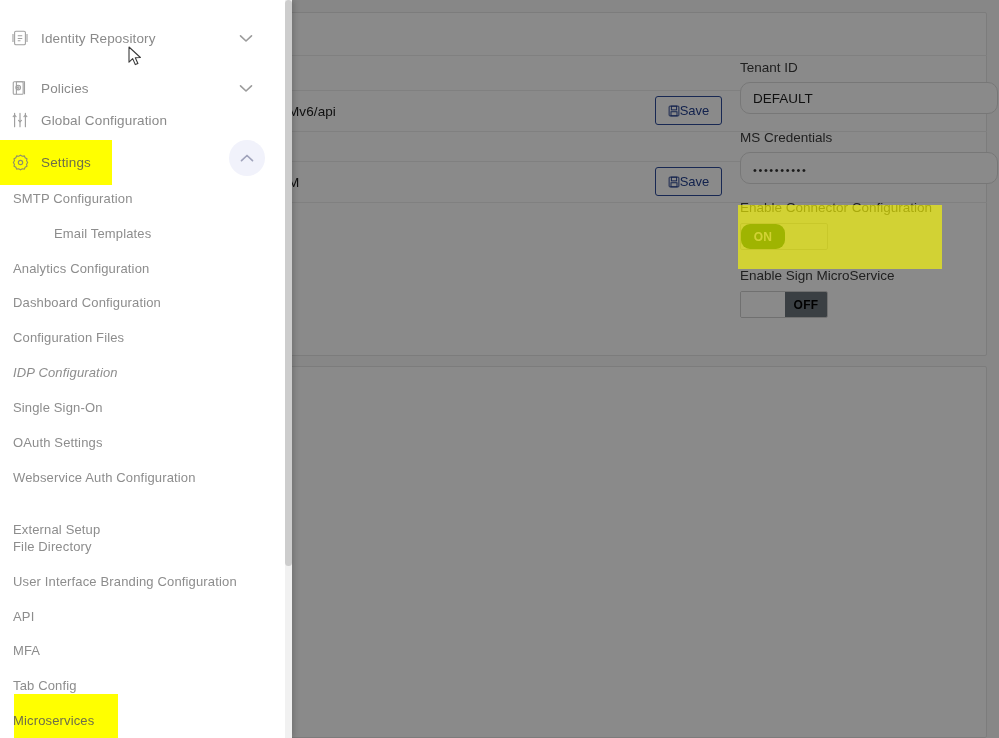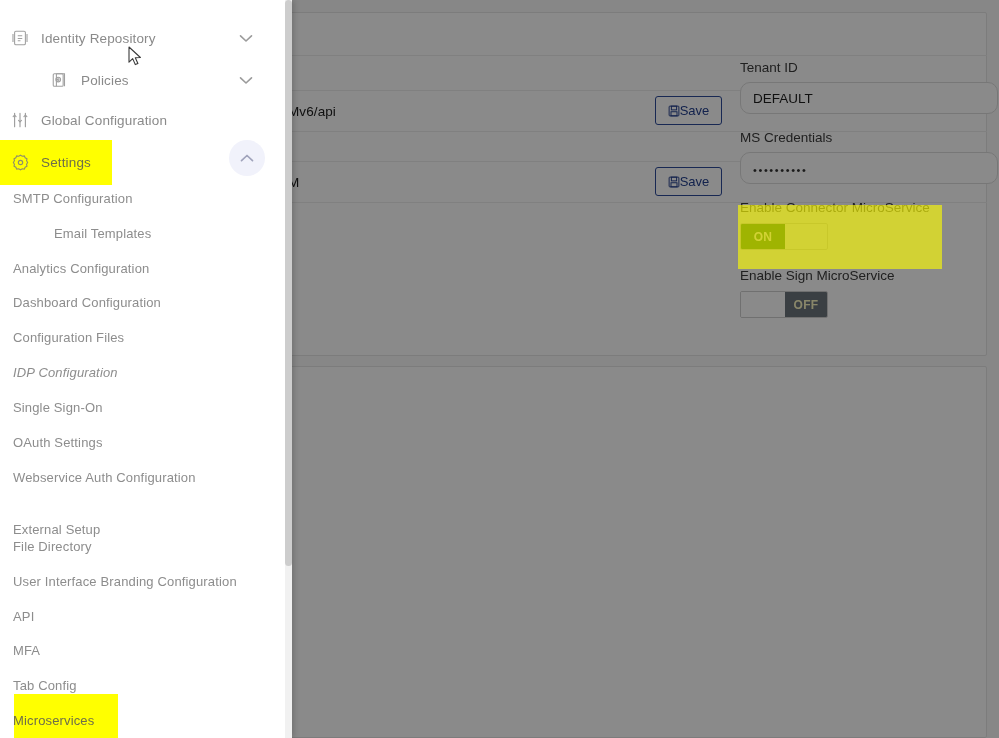--- a/index.html
+++ b/index.html
@@ -92,26 +92,26 @@
     overflow: hidden;
     cursor: pointer;
     background: #ffffff;
     margin-top: 2px;
   }
   .toggle .knob-on {
     width: 44px; height: 100%;
     background: #0b6b0b;
     color: #ffffff;
     display: flex; align-items: center; justify-content: center;
-    font-size: 12px; font-weight: bold; letter-spacing: .3px;
+    font-size: 12px; font-weight: bold; letter-spacing: .3px; border-radius: 9px;
   }
   .toggle .pad { flex: 1; background: transparent; }
   .toggle.off .pad-left { flex: 0 0 44px; background: #ffffff; }
   .toggle.off .knob-off {
-    flex: 1; background: #6c757d; color: #fef9c3;
+    flex: 1; background: #6c757d; color: #000000;
     display: flex; align-items: center; justify-content: center;
     font-size: 12px; font-weight: bold; letter-spacing: .3px;
   }
 
   .tog-label { font-size: 13.5px; color: #3b3b3b; margin-bottom: 6px; white-space: nowrap; }
   .tog-group { margin-bottom: 18px; }
 
   
   .scrim {
     position: absolute; inset: 0;
@@ -259,21 +259,21 @@
 
       <div class="right-col">
 
         <div class="fld-label">Tenant ID</div>
         <div class="fld-box">DEFAULT</div>
 
         <div class="fld-label">MS Credentials</div>
         <div class="fld-box dots">••••••••••</div>
 
         <div class="tog-group">
-          <div class="tog-label">Enable Connector MicroService</div>
+          <div class="tog-label">Enable Connector Configuration</div>
           <div class="toggle on">
             <div class="knob-on">ON</div>
             <div class="pad"></div>
           </div>
         </div>
 
         <div class="tog-group">
           <div class="tog-label">Enable Sign MicroService</div>
           <div class="toggle off">
             <div class="pad-left"></div>
@@ -304,21 +304,21 @@
           </svg>
         </span>
         <span class="nav-label">Identity Repository</span>
         <span class="nav-chevron">
           <svg width="14" height="9" viewBox="0 0 14 9" fill="none" stroke="#9b9b9b" stroke-width="1.6" stroke-linecap="round" stroke-linejoin="round">
             <path d="M1.5 1.8 L7 7 L12.5 1.8"></path>
           </svg>
         </span>
       </div>
 
-      <div class="nav-item" style="top:58px;padding-left:40px;">
+      <div class="nav-item" style="top:66px;">
         <span class="nav-icon">
           <svg width="18" height="18" viewBox="0 0 20 20" fill="none" stroke="#a0a0a0" stroke-width="1.2">
             <rect x="2.5" y="3" width="11" height="14" rx="1.2"></rect>
             <path d="M6 3 V17 M6 3 h9 v14"></path>
             <circle cx="8" cy="9.5" r="2.6"></circle>
             <circle cx="8" cy="9.5" r="0.9"></circle>
           </svg>
         </span>
         <span class="nav-label">Policies</span>
         <span class="nav-chevron">

